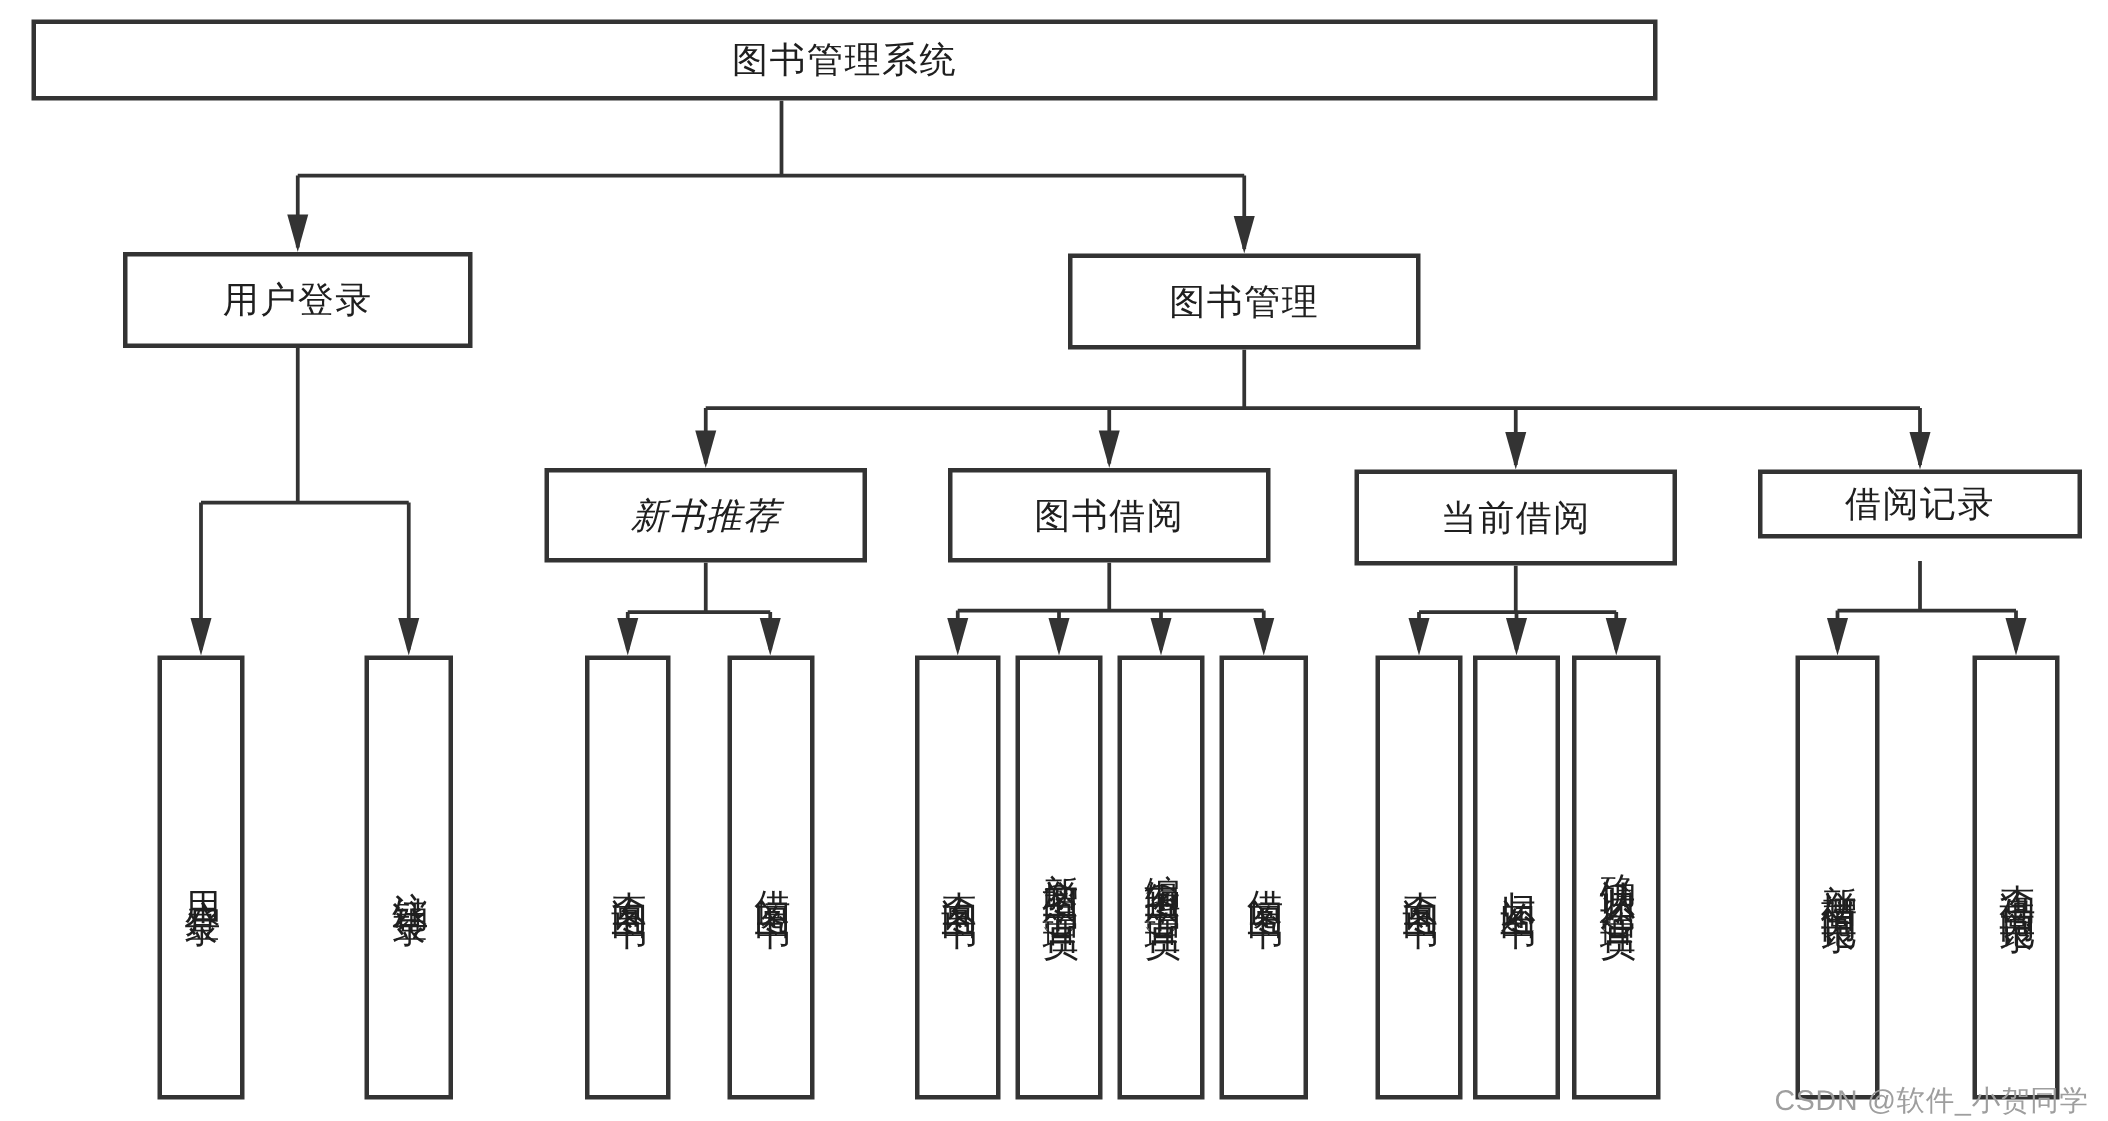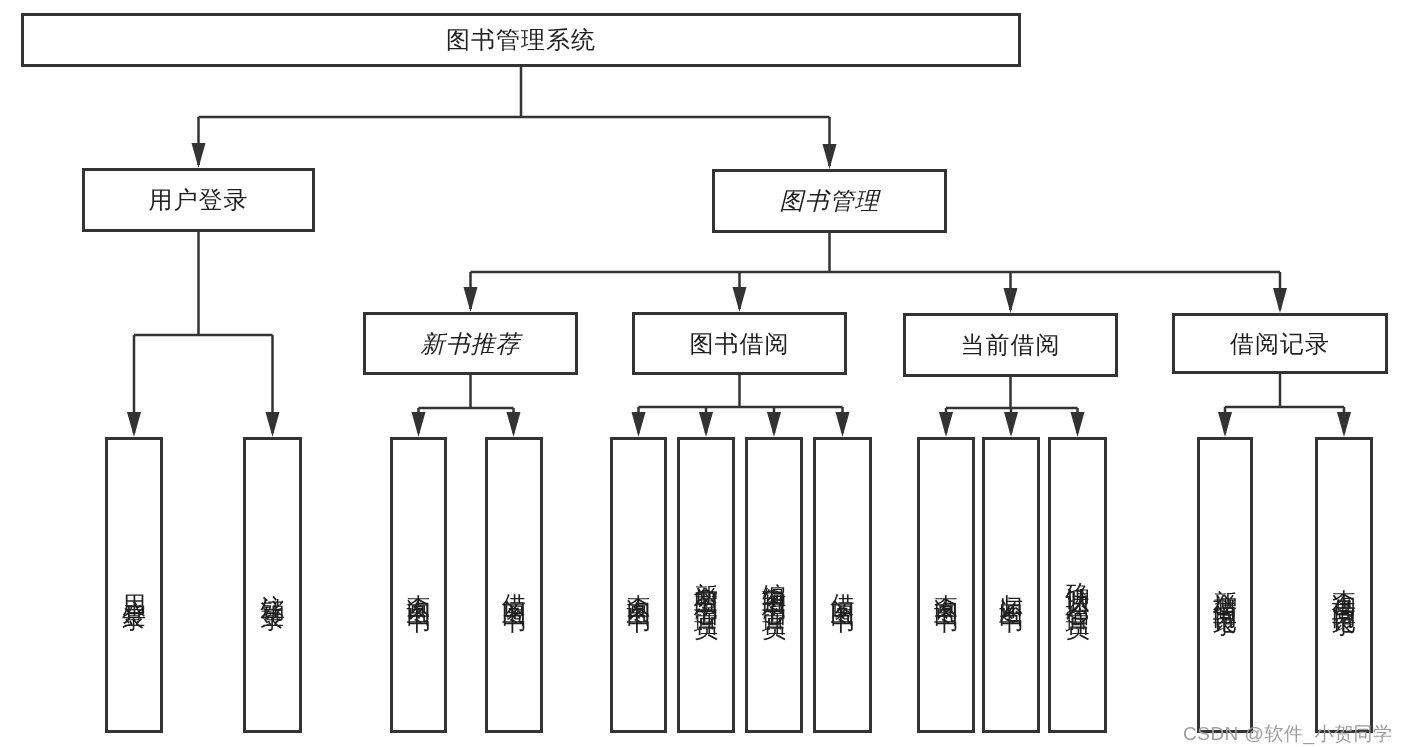--- a/index.html
+++ b/index.html
@@ -98,41 +98,41 @@
     <path d="M1010.5,377 V408 M946,408 H1077.5 M946,408 V433 M1011,408 V433 M1077.5,408 V433"></path>
     <polygon points="939,412 953,412 946,437"></polygon>
     <polygon points="1004,412 1018,412 1011,437"></polygon>
     <polygon points="1070.5,412 1084.5,412 1077.5,437"></polygon>
 
     <path d="M1280,374 V407 M1225,407 H1344 M1225,407 V433 M1344,407 V433"></path>
     <polygon points="1218,412 1232,412 1225,437"></polygon>
     <polygon points="1337,412 1351,412 1344,437"></polygon>
   </svg>
 
-  <div class="node h" style="left:21px; top:13px; width:1000px; height:54px;">
+  <div class="node h" style="left:21px; top:13px; width:1084px; height:54px;">
     <span>图书管理系统</span>
   </div>
 
   <div class="node h" style="left:82px; top:168px; width:233px; height:64px;">
     <span>用户登录</span>
   </div>
-  <div class="node h" style="left:712px; top:169px; width:235px; height:64px;font-style:italic;">
+  <div class="node h" style="left:712px; top:169px; width:235px; height:64px;">
     <span>图书管理</span>
   </div>
 
   <div class="node h" style="left:363px; top:312px; width:215px; height:63px;font-style:italic;">
     <span>新书推荐</span>
   </div>
   <div class="node h" style="left:632px; top:312px; width:215px; height:63px;">
     <span>图书借阅</span>
   </div>
   <div class="node h" style="left:903px; top:313px; width:215px; height:64px;text-align:center;">
     <span>当前借阅</span>
   </div>
-  <div class="node h" style="left:1172px; top:313px; width:216px; height:61px;">
+  <div class="node h" style="left:1172px; top:313px; width:216px; height:46px;">
     <span>借阅记录</span>
   </div>
 
   <div class="node v" style="left:105px; top:437px; width:58px; height:296px;">
     <span>用户登录</span>
   </div>
   <div class="node v" style="left:243px; top:437px; width:59px; height:296px;">
     <span>注销登录</span>
   </div>
 

